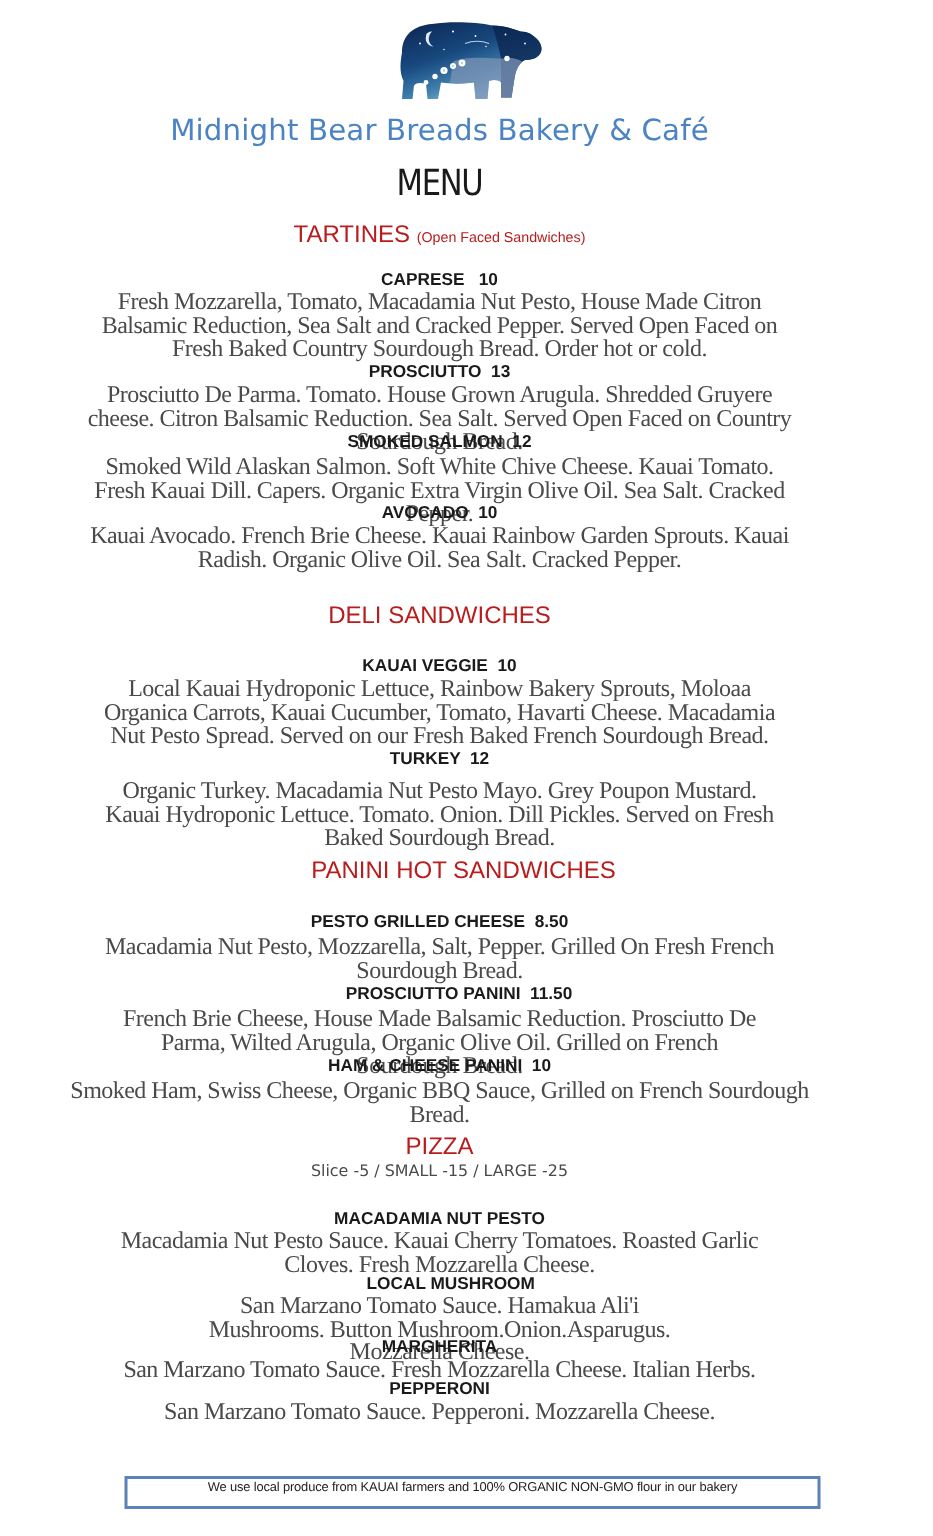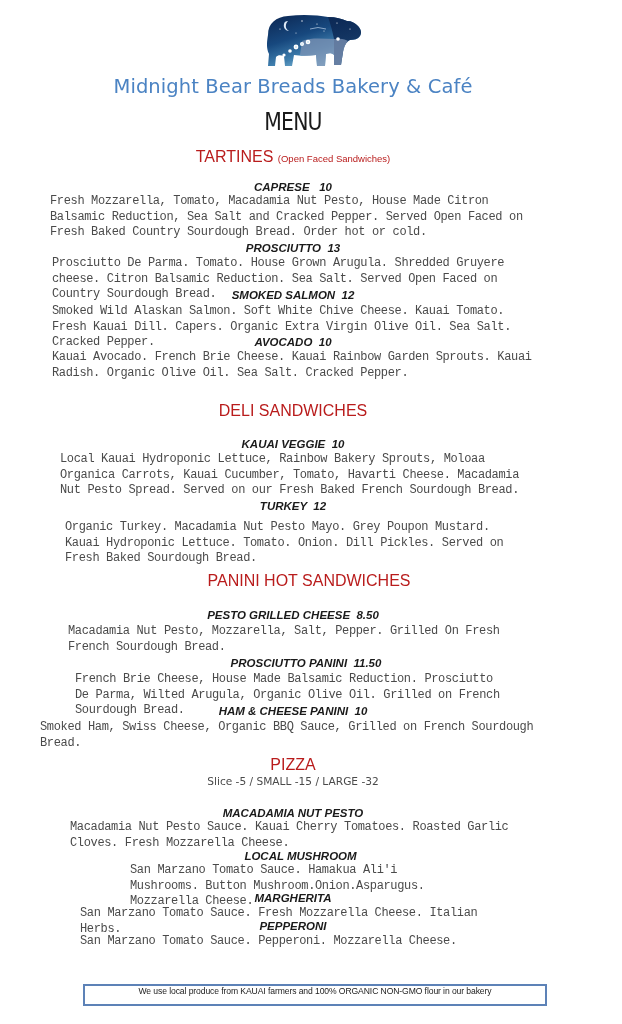--- a/index.html
+++ b/index.html
@@ -66,27 +66,27 @@
     .item-name {
       position: absolute;
       left: 0; right: 0;
       text-align: center;
       font-family: "Liberation Sans", sans-serif;
       font-size: 11.5px;
       font-weight: bold;
       color: #1a1a1a;
       line-height: 15px;
       white-space: pre;
-      font-style: italic;
     }
     .item-desc {
       position: absolute;
       left: 55px; right: 55px;
-      font-family: Liberation Mono, monospace;
-      font-size: 12px;
+      text-align: center;
+      font-family: Liberation Serif, serif;
+      font-size: 16px;
       color: #4a4a4a;
       line-height: 15.5px;
       letter-spacing: -0.35px;
     }
     .pizza-prices {
       position: absolute;
       left: 0; right: 0;
       text-align: center;
       font-family: "DejaVu Sans", sans-serif;
       font-size: 10.6px;
@@ -202,21 +202,21 @@
 
   <div class="item-name" style="top:656px;padding-left:26px;">PROSCIUTTO PANINI  11.50</div>
   <div class="item-desc" style="top:672px; left:75px; right:75px;">French Brie Cheese, House Made Balsamic Reduction. Prosciutto De Parma, Wilted Arugula, Organic Olive Oil. Grilled on French Sourdough Bread.</div>
 
   <div class="item-name" style="top:704px;">HAM &amp; CHEESE PANINI  10</div>
   <div class="item-desc" style="top:720px; left:40px; right:40px;">Smoked Ham, Swiss Cheese, Organic BBQ Sauce, Grilled on French Sourdough Bread.</div>
 
   <div class="section-heading" style="top:755px;">
     <span>PIZZA</span>
   </div>
-  <div class="pizza-prices" style="top:774px;">Slice -5 / SMALL -15 / LARGE -32</div>
+  <div class="pizza-prices" style="top:774px;">Slice -5 / SMALL -15 / LARGE -25</div>
 
   <div class="item-name" style="top:806px;">MACADAMIA NUT PESTO</div>
   <div class="item-desc" style="top:820px; left:70px; right:70px;">Macadamia Nut Pesto Sauce. Kauai Cherry Tomatoes. Roasted Garlic Cloves. Fresh Mozzarella Cheese.</div>
 
   <div class="item-name" style="top:849px;margin-left:15px;">LOCAL MUSHROOM</div>
   <div class="item-desc" style="top:863px; left:130px; right:130px;">San Marzano Tomato Sauce. Hamakua Ali'i Mushrooms. Button Mushroom.Onion.Asparugus. Mozzarella Cheese.</div>
 
   <div class="item-name" style="top:891px;">MARGHERITA</div>
   <div class="item-desc" style="top:906px; left:80px; right:80px;">San Marzano Tomato Sauce. Fresh Mozzarella Cheese. Italian Herbs.</div>
 

